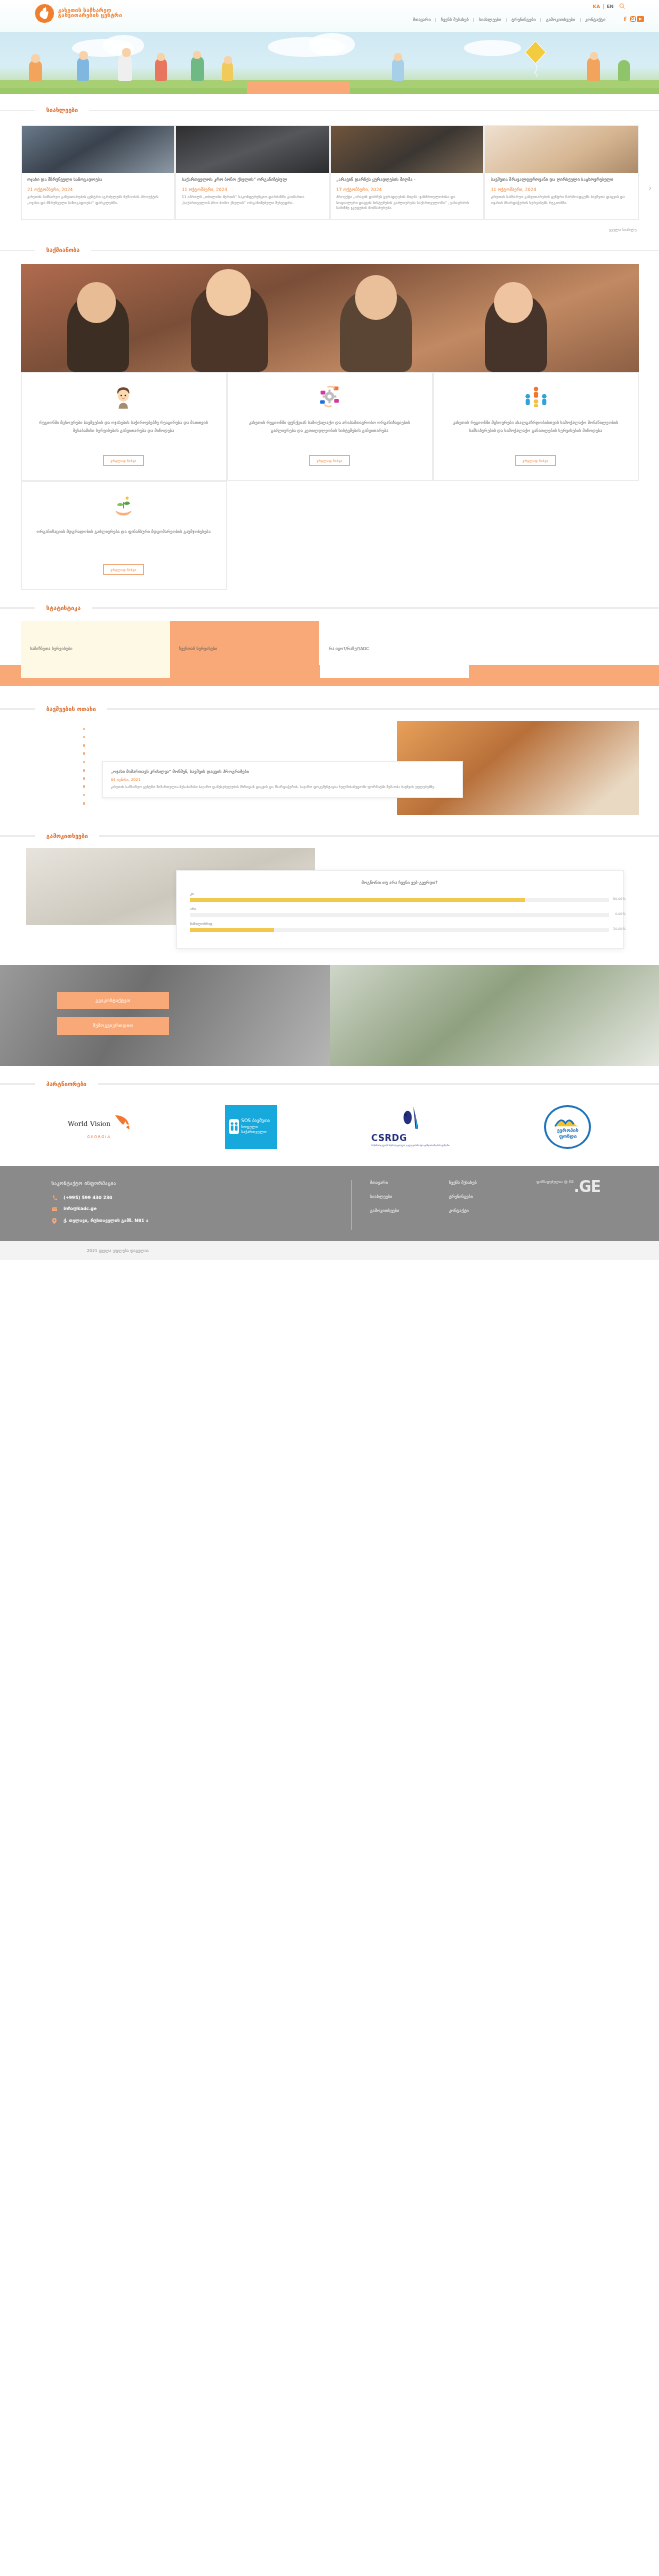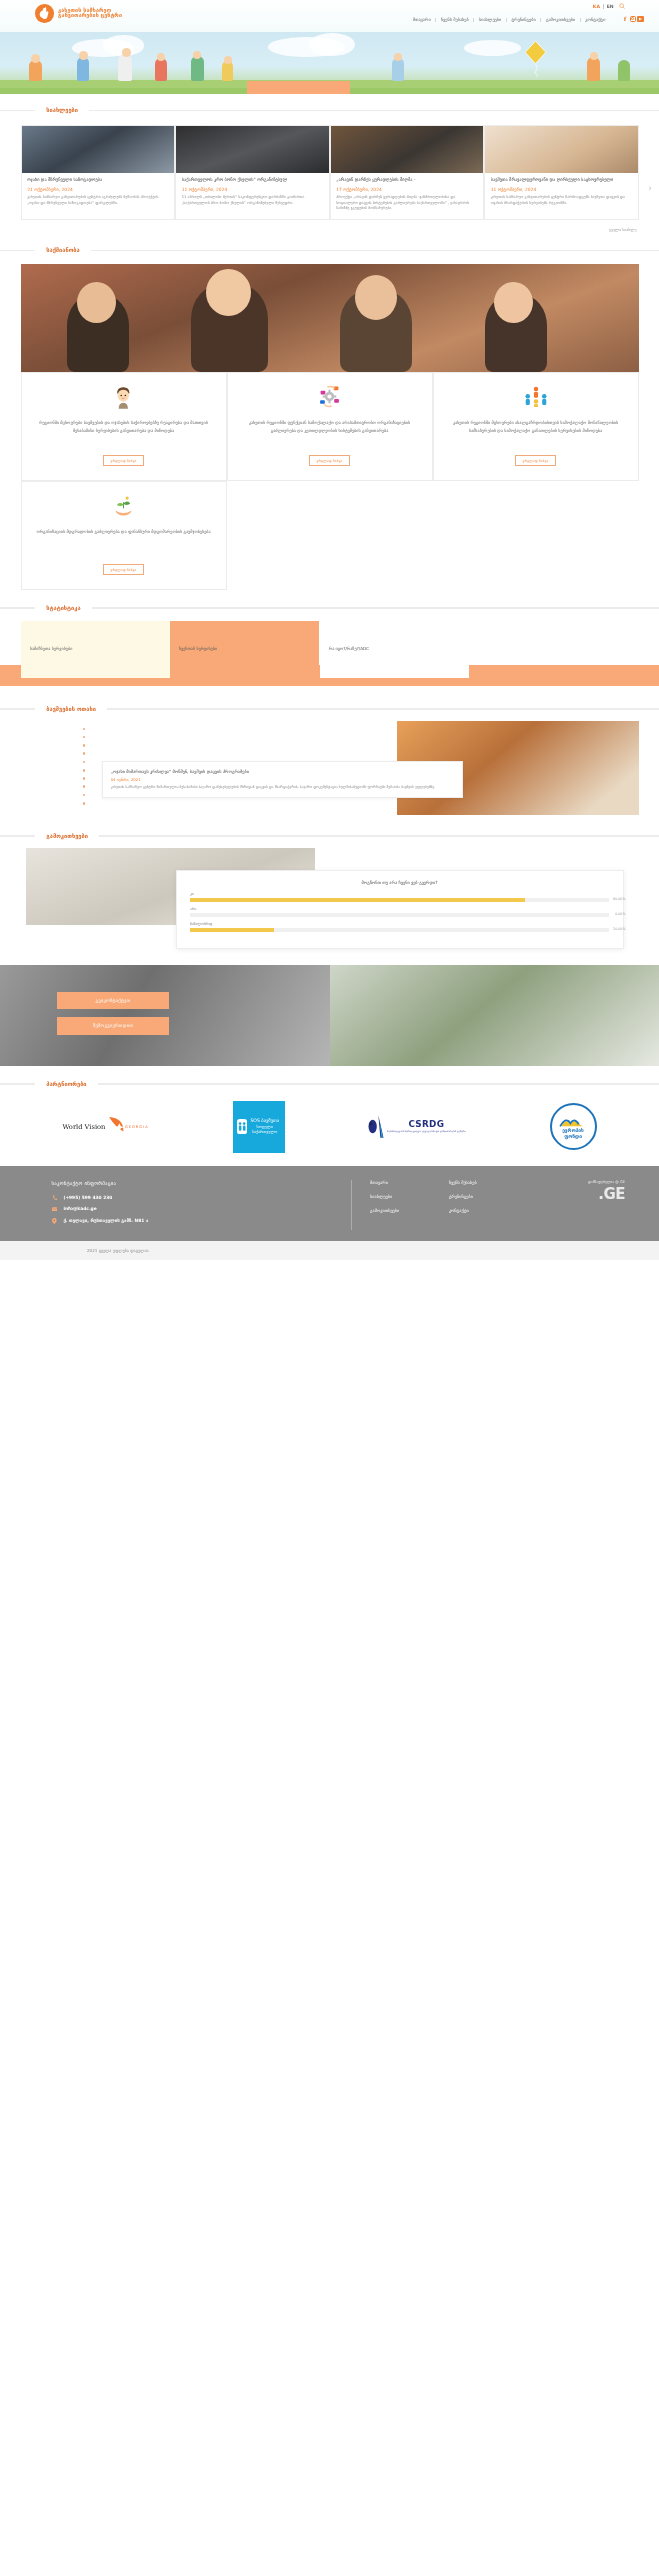--- a/index.html
+++ b/index.html
@@ -116,21 +116,21 @@
   
   .cta{position:relative;height:101px;margin-top:13.4px;display:flex;}
   .cta-l{width:330px;height:101px;background:linear-gradient(120deg,#9a9a9a 0%,#6f6f6f 40%,#b5b5b5 100%);position:relative;}
   .cta-r{width:330px;height:101px;background:linear-gradient(140deg,#cfd6c9 0%,#8ea07e 45%,#e6e9e2 100%);}
   .cta-btns{position:absolute;left:57px;top:27px;display:flex;flex-direction:column;gap:8.2px;z-index:5;}
   .cta-btn{width:112px;height:17.5px;background:#f8a977;color:#fff;font-size:4.6px;display:flex;align-items:center;justify-content:center;cursor:pointer;letter-spacing:0.2px;}
 
   
   .pt-sec{padding:15.5px 0 17.5px 0;position:relative;}
   .pt-grid{width:618px;margin:17.5px auto 0 auto;display:flex;align-items:center;justify-content:space-around;}
-  .pt{display:flex;flex-direction:row;align-items:center;justify-content:center;height:44px;text-align:center;}
+  .pt{display:flex;flex-direction:column;align-items:center;justify-content:center;height:44px;}
   .wv-name{font-size:6.7px;color:#1a1a1a;font-family:"DejaVu Serif",serif;}
   .wv-sub{font-size:3.6px;color:#ef6a2e;letter-spacing:1px;margin-top:1px;}
   .sos-box{width:52px;height:52px;background:#17a8dc;display:flex;align-items:center;gap:2.1px;padding:0 4.1px;}
   .sos-mark{width:13.4px;height:15.5px;background:#fff;border-radius:2.6px;display:flex;align-items:center;justify-content:center;}
   .sos-txt{color:#fff;font-size:4.6px;line-height:1.3;}
   .csrdg{display:flex;align-items:center;gap:3.1px;}
   .csrdg-mark{width:15.5px;height:25px;position:relative;}
   .csrdg-txt b{font-size:8.8px;color:#24307e;letter-spacing:0.3px;}
   .csrdg-txt div{font-size:2.4px;color:#3c4aa0;line-height:1.35;margin-top:1px;}
   .ef-logo{width:47px;height:47px;border:2.6px solid #1d74bb;border-radius:50%;display:flex;flex-direction:column;align-items:center;justify-content:center;}
@@ -139,21 +139,21 @@
   
   .footer{background:#8a8a8a;color:#fff;padding:14.4px 0 11.3px 0;}
   .ft-inner{width:618px;margin:0 auto;display:flex;}
   .ft-contact{width:330px;padding-left:31px;}
   .ft-contact h4{font-size:4.9px;font-weight:normal;margin-bottom:8.2px;letter-spacing:0.2px;}
   .ft-row{display:flex;align-items:center;gap:6.2px;margin-bottom:6.2px;font-size:4.4px;font-weight:bold;}
   .ft-ic{width:5.7px;display:flex;justify-content:center;color:#f8a977;}
   .ft-col{width:93px;padding-left:18.5px;border-left:0.5px solid #adadad;}
   .ft-col a{display:block;color:#fff;text-decoration:none;font-size:4.3px;margin-bottom:8.8px;}
   .ft-col.noborder{border-left:none;padding-left:5.2px;}
-  .ft-right{flex:1;display:flex;flex-direction:column;align-items:flex-end;justify-content:flex-start;padding-right:13.4px;}
+  .ft-right{flex:1;display:flex;flex-direction:row;justify-content:flex-start;padding-right:13.4px;}
   .ft-made{font-size:3.6px;color:#ebebeb;margin-bottom:2.6px;}
   .ge-logo{font-size:15px;font-weight:bold;color:#e9e9e9;letter-spacing:-0.5px;line-height:1;}
   .copybar{background:#f3f3f3;height:18.5px;display:flex;align-items:center;}
   .copybar span{font-size:4.1px;color:#8d8d8d;padding-left:87px;}
 </style>
 </head>
 <body>
 
 <div class="wrap">
 

